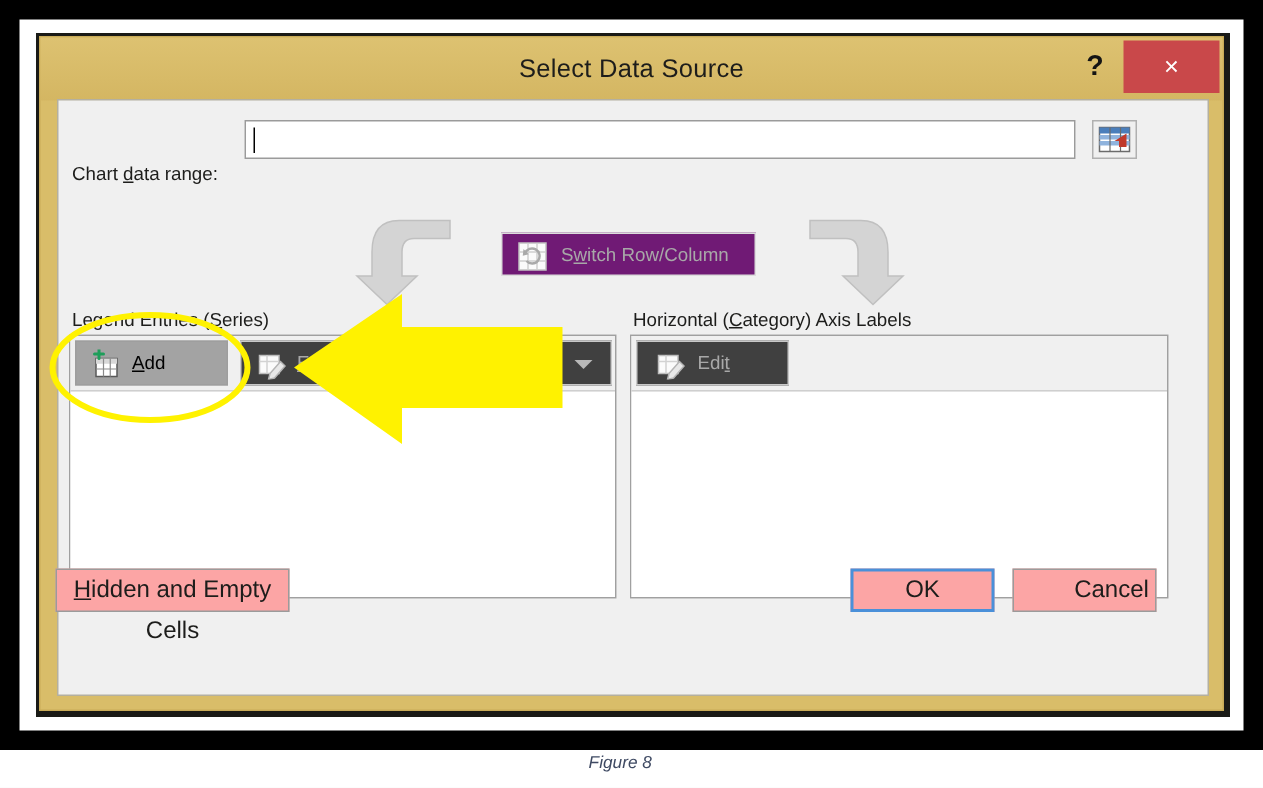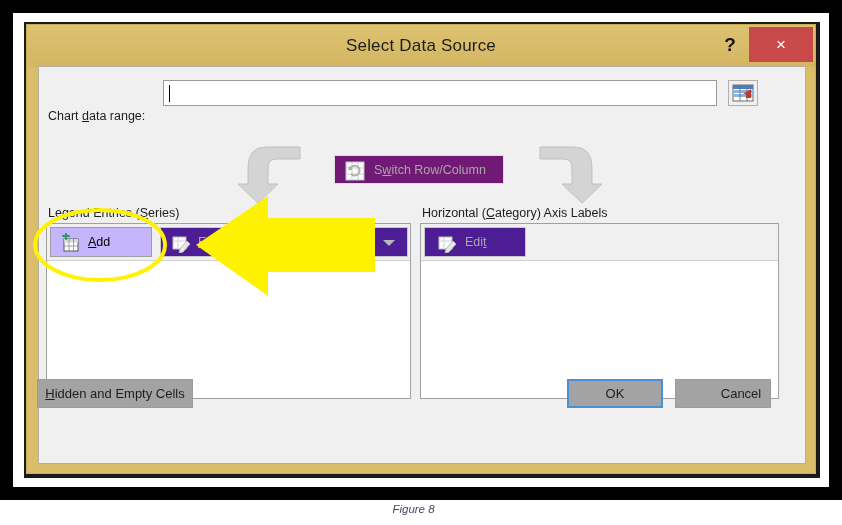--- a/index.html
+++ b/index.html
@@ -93,30 +93,30 @@
   .panel{
     position:absolute;background:#ffffff;
     border:1px solid #a0a0a0;box-sizing:border-box;
   }
   .panel-toolbar{
     position:relative;height:37px;width:100%;
     background:#f0f0f0;border-bottom:1px solid #cfcfcf;box-sizing:border-box;
   }
   .tbtn{
     position:absolute;top:3px;height:30px;
-    background:#4c1d95;border:1px solid #c8c8c8;box-sizing:border-box;
+    background:#404040;border:1px solid #c8c8c8;box-sizing:border-box;
     font-size:12.5px;line-height:28px;
   }
-  .tbtn.enabled{border-color:#9e9e9e;background:#c4b5fd;}
+  .tbtn.enabled{border-color:#9e9e9e;background:#a3a3a3;}
 
   
   .btn{
-    position:absolute;background:#a3a3a3;
+    position:absolute;background:#fca5a5;
     border:1px solid #9b9b9b;box-sizing:border-box;
-    font-size:13px;color:#1d1d1b;text-align:center;
+    font-size:16px;color:#1d1d1b;text-align:center;
   }
   #hidden-btn{left:37px;top:379px;width:156px;height:29px;line-height:27px;}
   #ok-btn{left:567px;top:379px;width:96px;height:29px;line-height:25px;
           border:2px solid #4a90d9;}
   #cancel-btn{left:675px;top:379px;width:96px;height:29px;line-height:27px;padding-left:36px;}
 
   
   #overlay{position:absolute;left:0;top:0;width:842px;height:525px;
            pointer-events:none;}
 

